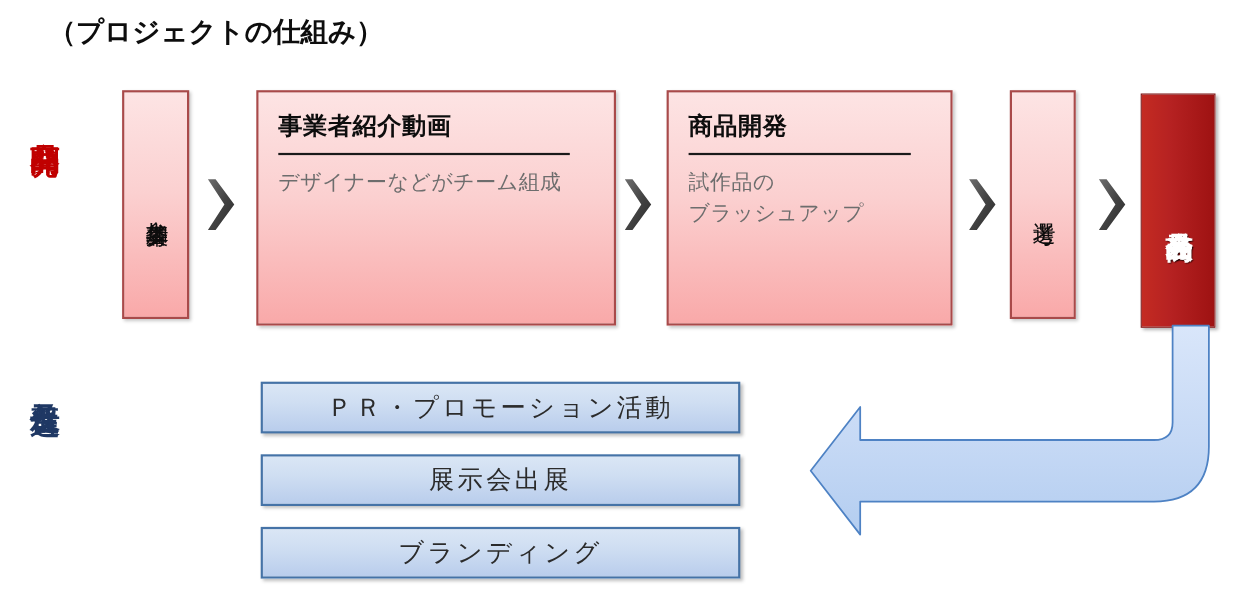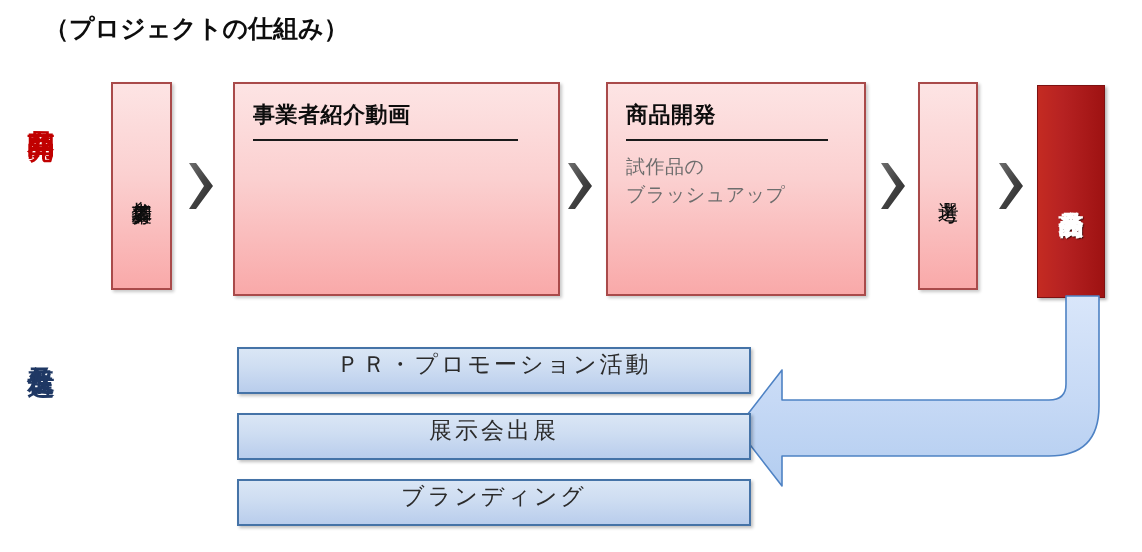--- a/index.html
+++ b/index.html
@@ -164,28 +164,28 @@
   .chev svg { display: block; }
   #chev-1 { left: 186px; top: 162px; }
   #chev-2 { left: 565px; top: 162px; }
   #chev-3 { left: 878px; top: 162px; }
   #chev-4 { left: 996px; top: 162px; }
 
   
   .bbox {
     position: absolute;
     left: 237px;
-    width: 514px;
+    width: 436px;
     height: 47px;
     box-sizing: border-box;
     border: 2px solid #4573a7;
     background: linear-gradient(to bottom, #dae6f5 0%, #cfdef2 40%, #b9cdec 100%);
     box-shadow: 2px 2px 3px rgba(0,0,0,0.25);
     display: flex;
-    align-items: flex-start;
+    align-items: center;
     justify-content: center;
   }
   .bbox span {
     font-size: 23px;
     letter-spacing: 3px;
     color: #2b2b2b;
     white-space: nowrap;
   }
   #bbox-pr   { top: 347px; }
   #bbox-expo { top: 413px; }
@@ -224,20 +224,21 @@
         <stop offset="100%" stop-color="#2b2b2b"></stop>
       </linearGradient>
     </defs>
     <path d="M3,1 L10,1 L27,24 L10,47 L3,47 L18,24 Z" fill="url(#cg1)"></path>
   </svg>
 </div>
 
 <div class="pbox" id="box-matching">
   <div class="box-title">事業者紹介動画</div>
   <div class="box-divider"></div>
+  <div class="box-body">デザイナーなどがチーム組成</div>
 </div>
 
 <div class="chev" id="chev-2">
   <svg width="30" height="48" viewBox="0 0 30 48">
     <path d="M3,1 L10,1 L27,24 L10,47 L3,47 L18,24 Z" fill="url(#cg1)"></path>
   </svg>
 </div>
 
 <div class="pbox" id="box-proddev">
   <div class="box-title">商品開発</div>

